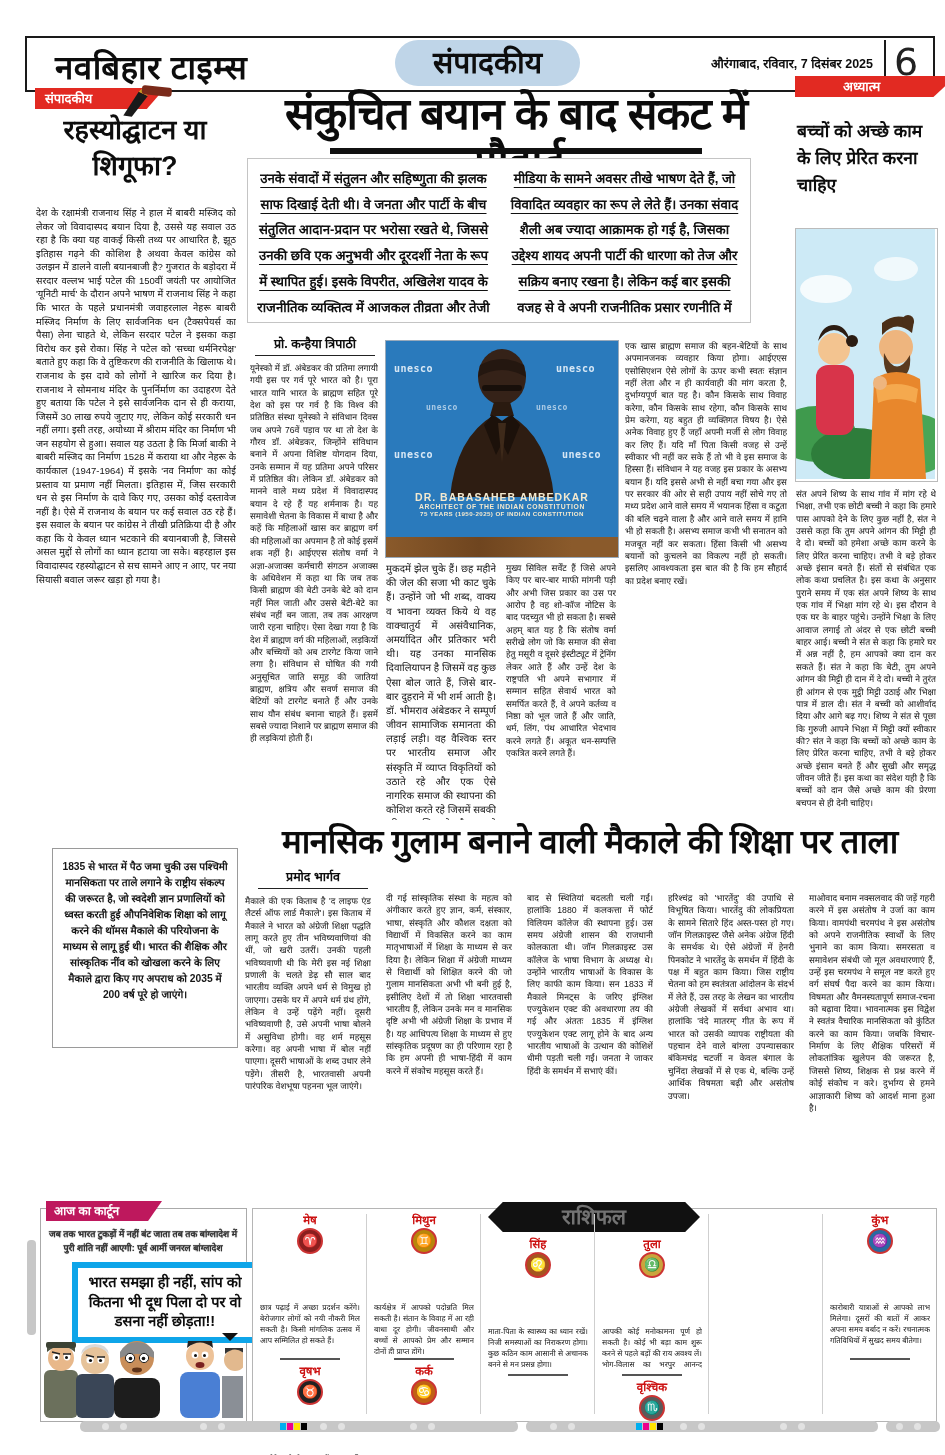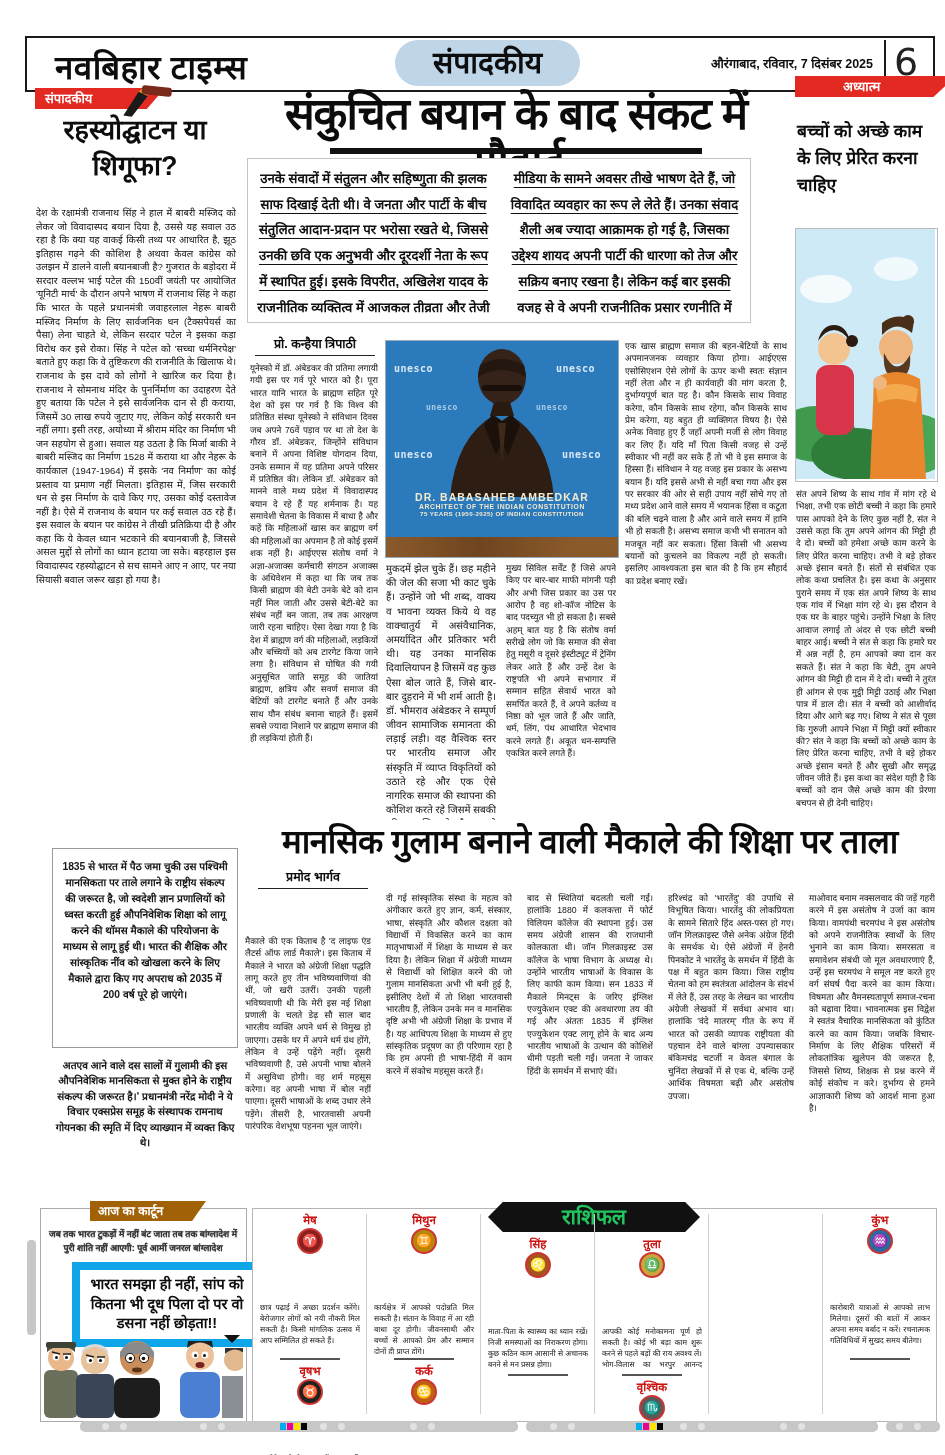--- a/index.html
+++ b/index.html
@@ -56,38 +56,38 @@
   .sp-illu{left:795px;top:228px;width:141px;height:252px;border:1px solid #bbb;overflow:hidden;}
   .sp-body{left:796px;top:488px;width:140px;height:332px;font-size:8.7px;}
   
   .second-headline{left:245px;top:818px;width:690px;font-size:33px;font-weight:900;text-align:center;
                    letter-spacing:-.5px;color:#0b0b0b;}
   .second-byline{left:258px;top:868px;width:110px;}
   .quote-box{left:52px;top:848px;width:186px;height:200px;border:1px solid #9a9a9a;padding:10px 8px;
              box-sizing:border-box;font-size:10.3px;font-weight:700;line-height:1.55;text-align:center;color:#161616;overflow:hidden;}
   .quote-cont{left:52px;top:1058px;width:186px;height:132px;font-size:10.3px;font-weight:700;line-height:1.5;text-align:center;overflow:hidden;color:#161616;}
   .sa-col{top:892px;width:126px;height:296px;font-size:8.7px;}
-  .sa-col1{left:245px;top:895px;height:293px;margin-top:40px;}
+  .sa-col1{left:245px;top:895px;height:293px;}
   .sa-col2{left:386px;}
   .sa-col3{left:527px;}
   .sa-col4{left:668px;}
   .sa-col5{left:809px;}
   
   .cartoon-box{left:40px;top:1208px;width:205px;height:212px;border:1px solid #aaa;background:#fff;}
-  .cartoon-tab{left:46px;top:1201px;width:108px;height:20px;background:#a16207;color:#fff;font-size:12px;font-weight:800;
-               line-height:20px;padding-left:8px;clip-path:polygon(0 0,100% 0,88% 100%,0 100%);margin-left:44px;}
+  .cartoon-tab{left:46px;top:1201px;width:108px;height:20px;background:#be185d;color:#fff;font-size:12px;font-weight:800;
+               line-height:20px;padding-left:8px;clip-path:polygon(0 0,100% 0,88% 100%,0 100%);}
   .cartoon-caption{left:48px;top:1228px;width:190px;font-size:9px;font-weight:800;text-align:center;line-height:1.5;
                    color:#333;text-shadow:0 0 1px #777;}
-  .speech{left:72px;top:1262px;width:162px;border:8px solid #0ea5e9;background:#fff;padding:5px 6px;
+  .speech{left:72px;top:1262px;width:162px;border:6px solid #0ea5e9;background:#fff;padding:5px 6px;
           font-size:14.5px;font-weight:800;text-align:center;line-height:1.35;color:#0d0d0d;}
   .speech:after{content:"";position:absolute;right:14px;bottom:-12px;border:8px solid transparent;border-top-color:#111;}
   .cartoon-fig{left:42px;top:1330px;width:201px;height:88px;}
   
   .horo-box{left:252px;top:1208px;width:683px;height:212px;border:1px solid #b5b5b5;background:#fff;}
-  .horo-banner{left:488px;top:1202px;width:212px;height:30px;background:#111;color:#22c55e;text-align:center;
+  .horo-banner{left:488px;top:1202px;width:212px;height:30px;background:#111;color:#737373;text-align:center;
                line-height:30px;font-size:21px;font-weight:900;
                clip-path:polygon(0 50%,7% 0,93% 0,100% 50%,93% 100%,7% 100%);}
   .horo-col{position:absolute;top:1212px;width:100px;height:204px;}
   .horo-cell{text-align:center;}
   .sign-name{font-size:11.5px;font-weight:800;color:#cc1111;}
   .sign-icon{display:inline-block;width:22px;height:22px;border-radius:50%;border:2px solid #c33;
              color:#fff;font-size:13px;line-height:22px;margin:1px 0;}
   .sign-text{font-size:7.6px;line-height:1.45;text-align:justify;color:#141414;overflow:hidden;margin-top:47px;}
   .cell-rule{width:60px;height:2px;background:#555;margin:4px auto 3px;}
   .vline{position:absolute;top:1214px;width:0;height:200px;border-left:1px solid #cfcfcf;}
@@ -178,21 +178,20 @@
       <path d="M78,150 q22,-14 46,0 l6,100 h-56 z" fill="#e8872c"></path>
       <path d="M80,160 q20,-10 42,0 l-2,14 q-20,-8 -38,0 z" fill="#f5a94e"></path>
       <circle cx="84" cy="154" r="7" fill="#eeb57e"></circle>
     </svg>
   </div>
   <div class="abs body-text sp-body">संत अपने शिष्य के साथ गांव में मांग रहे थे भिक्षा, तभी एक छोटी बच्ची ने कहा कि हमारे पास आपको देने के लिए कुछ नहीं है, संत ने उससे कहा कि तुम अपने आंगन की मिट्टी ही दे दो। बच्चों को हमेशा अच्छे काम करने के लिए प्रेरित करना चाहिए। तभी वे बड़े होकर अच्छे इंसान बनते हैं। संतों से संबंधित एक लोक कथा प्रचलित है। इस कथा के अनुसार पुराने समय में एक संत अपने शिष्य के साथ एक गांव में भिक्षा मांग रहे थे। इस दौरान वे एक घर के बाहर पहुंचे। उन्होंने भिक्षा के लिए आवाज लगाई तो अंदर से एक छोटी बच्ची बाहर आई। बच्ची ने संत से कहा कि हमारे घर में अन्न नहीं है, हम आपको क्या दान कर सकते हैं। संत ने कहा कि बेटी, तुम अपने आंगन की मिट्टी ही दान में दे दो। बच्ची ने तुरंत ही आंगन से एक मुट्ठी मिट्टी उठाई और भिक्षा पात्र में डाल दी। संत ने बच्ची को आशीर्वाद दिया और आगे बढ़ गए। शिष्य ने संत से पूछा कि गुरुजी आपने भिक्षा में मिट्टी क्यों स्वीकार की? संत ने कहा कि बच्चों को अच्छे काम के लिए प्रेरित करना चाहिए, तभी वे बड़े होकर अच्छे इंसान बनते हैं और सुखी और समृद्ध जीवन जीते हैं। इस कथा का संदेश यही है कि बच्चों को दान जैसे अच्छे काम की प्रेरणा बचपन से ही देनी चाहिए।</div>
 
   <div class="abs second-headline">मानसिक गुलाम बनाने वाली मैकाले की शिक्षा पर ताला</div>
   <div class="abs byline second-byline">प्रमोद भार्गव</div>
   <div class="abs quote-box">1835 से भारत में पैठ जमा चुकी उस पश्चिमी मानसिकता पर ताले लगाने के राष्ट्रीय संकल्प की जरूरत है, जो स्वदेशी ज्ञान प्रणालियों को ध्वस्त करती हुई औपनिवेशिक शिक्षा को लागू करने की थॉमस मैकाले की परियोजना के माध्यम से लागू हुई थी। भारत की शैक्षिक और सांस्कृतिक नींव को खोखला करने के लिए मैकाले द्वारा किए गए अपराध को 2035 में 200 वर्ष पूरे हो जाएंगे।</div>
-  <div class="abs quote-cont">अतएव आने वाले दस सालों में गुलामी की इस औपनिवेशिक मानसिकता से मुक्त होने के राष्ट्रीय संकल्प की जरूरत है।' प्रधानमंत्री नरेंद्र मोदी ने ये विचार एक्सप्रेस समूह के संस्थापक रामनाथ गोयनका की स्मृति में दिए व्याख्यान में व्यक्त किए थे।</div>
   <div class="abs body-text sa-col sa-col1">मैकाले की एक किताब है 'द लाइफ एंड लैटर्स ऑफ लार्ड मैकाले'। इस किताब में मैकाले ने भारत को अंग्रेजी शिक्षा पद्धति लागू करते हुए तीन भविष्यवाणियां की थीं, जो खरी उतरीं। उनकी पहली भविष्यवाणी थी कि मेरी इस नई शिक्षा प्रणाली के चलते डेढ़ सौ साल बाद भारतीय व्यक्ति अपने धर्म से विमुख हो जाएगा। उसके घर में अपने धर्म ग्रंथ होंगे, लेकिन वे उन्हें पढ़ेंगे नहीं। दूसरी भविष्यवाणी है, उसे अपनी भाषा बोलने में असुविधा होगी। वह शर्म महसूस करेगा। वह अपनी भाषा में बोल नहीं पाएगा। दूसरी भाषाओं के शब्द उधार लेने पड़ेंगे। तीसरी है, भारतवासी अपनी पारंपरिक वेशभूषा पहनना भूल जाएंगे।</div>
   <div class="abs body-text sa-col sa-col2">दी गई सांस्कृतिक संस्था के महत्व को अंगीकार करते हुए ज्ञान, कर्म, संस्कार, भाषा, संस्कृति और कौशल दक्षता को विद्यार्थी में विकसित करने का काम मातृभाषाओं में शिक्षा के माध्यम से कर दिया है। लेकिन शिक्षा में अंग्रेजी माध्यम से विद्यार्थी को शिक्षित करने की जो गुलाम मानसिकता अभी भी बनी हुई है, इसीलिए देशों में तो शिक्षा भारतवासी भारतीय हैं, लेकिन उनके मन व मानसिक दृष्टि अभी भी अंग्रेजी शिक्षा के प्रभाव में है। यह आधिपत्य शिक्षा के माध्यम से हुए सांस्कृतिक प्रदूषण का ही परिणाम रहा है कि हम अपनी ही भाषा-हिंदी में काम करने में संकोच महसूस करते हैं।</div>
   <div class="abs body-text sa-col sa-col3">बाद से स्थितियां बदलती चली गईं। हालांकि 1880 में कलकत्ता में फोर्ट विलियम कॉलेज की स्थापना हुई। उस समय अंग्रेजी शासन की राजधानी कोलकाता थी। जॉन गिलक्राइस्ट उस कॉलेज के भाषा विभाग के अध्यक्ष थे। उन्होंने भारतीय भाषाओं के विकास के लिए काफी काम किया। सन 1833 में मैकाले मिनट्स के जरिए इंग्लिश एज्युकेशन एक्ट की अवधारणा तय की गई और अंततः 1835 में इंग्लिश एज्युकेशन एक्ट लागू होने के बाद अन्य भारतीय भाषाओं के उत्थान की कोशिशें धीमी पड़ती चली गईं। जनता ने जाकर हिंदी के समर्थन में सभाएं कीं।</div>
   <div class="abs body-text sa-col sa-col4">हरिश्चंद्र को 'भारतेंदु' की उपाधि से विभूषित किया। भारतेंदु की लोकप्रियता के सामने सितारे हिंद अस्त-पस्त हो गए। जॉन गिलक्राइस्ट जैसे अनेक अंग्रेज हिंदी के समर्थक थे। ऐसे अंग्रेजों में हेनरी पिनकोट ने भारतेंदु के समर्थन में हिंदी के पक्ष में बहुत काम किया। जिस राष्ट्रीय चेतना को हम स्वतंत्रता आंदोलन के संदर्भ में लेते हैं, उस तरह के लेखन का भारतीय अंग्रेजी लेखकों में सर्वथा अभाव था। हालांकि 'वंदे मातरम्' गीत के रूप में भारत को उसकी व्यापक राष्ट्रीयता की पहचान देने वाले बांग्ला उपन्यासकार बंकिमचंद्र चटर्जी न केवल बंगाल के चुनिंदा लेखकों में से एक थे, बल्कि उन्हें आर्थिक विषमता बढ़ी और असंतोष उपजा।</div>
   <div class="abs body-text sa-col sa-col5">माओवाद बनाम नक्सलवाद की जड़ें गहरी करने में इस असंतोष ने उर्जा का काम किया। वामपंथी चरमपंथ ने इस असंतोष को अपने राजनीतिक स्वार्थों के लिए भुनाने का काम किया। समरसता व समावेशन संबंधी जो मूल अवधारणाएं हैं, उन्हें इस चरमपंथ ने समूल नष्ट करते हुए वर्ग संघर्ष पैदा करने का काम किया। विषमता और वैमनस्यतापूर्ण समाज-रचना को बढ़ावा दिया। भावनात्मक इस विद्वेश ने स्वतंत्र वैचारिक मानसिकता को कुंठित करने का काम किया। जबकि विचार-निर्माण के लिए शैक्षिक परिसरों में लोकतांत्रिक खुलेपन की जरूरत है, जिससे शिष्य, शिक्षक से प्रश्न करने में कोई संकोच न करे। दुर्भाग्य से हमने आज्ञाकारी शिष्य को आदर्श माना हुआ है।</div>
 
   <div class="abs cartoon-box"></div>
   <div class="abs cartoon-tab">आज का कार्टून</div>
   <div class="abs cartoon-caption">जब तक भारत टुकड़ों में नहीं बंट जाता तब तक बांग्लादेश में पुरी शांति नहीं आएगी: पूर्व आर्मी जनरल बांग्लादेश</div>
   <div class="abs speech">भारत समझा ही नहीं, सांप को कितना भी दूध पिला दो पर वो डसना नहीं छोड़ता!!</div>

